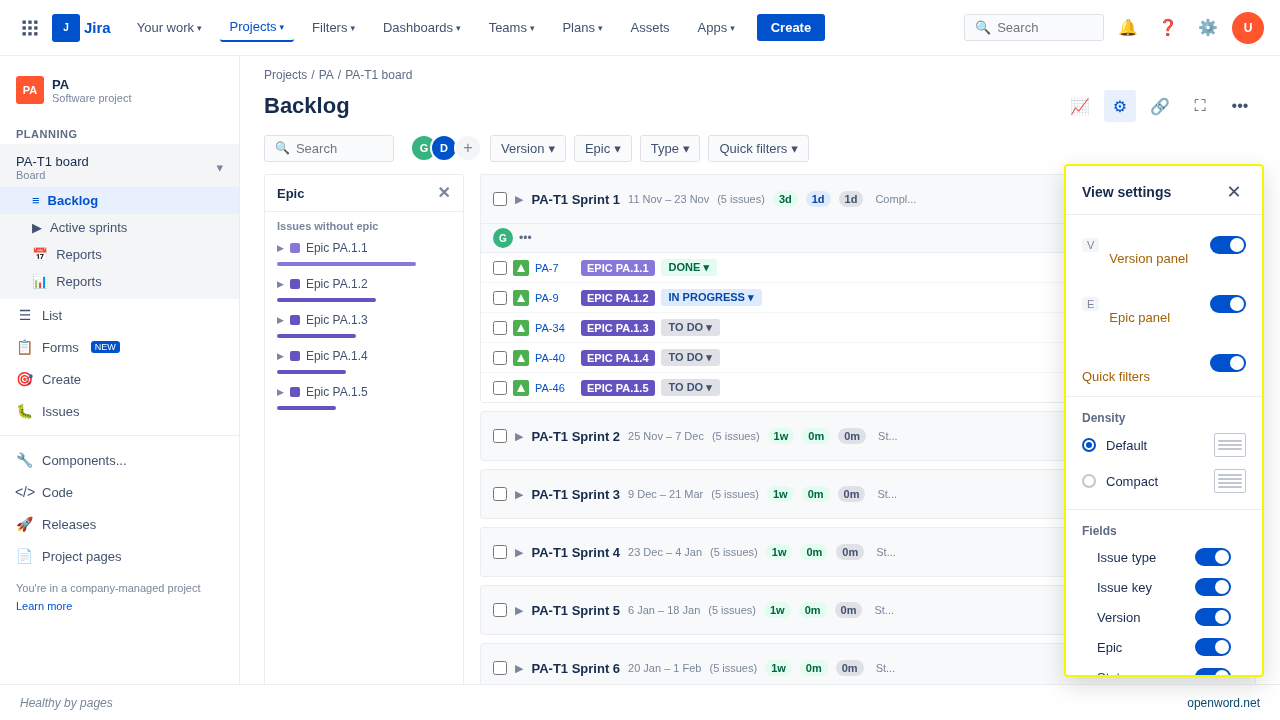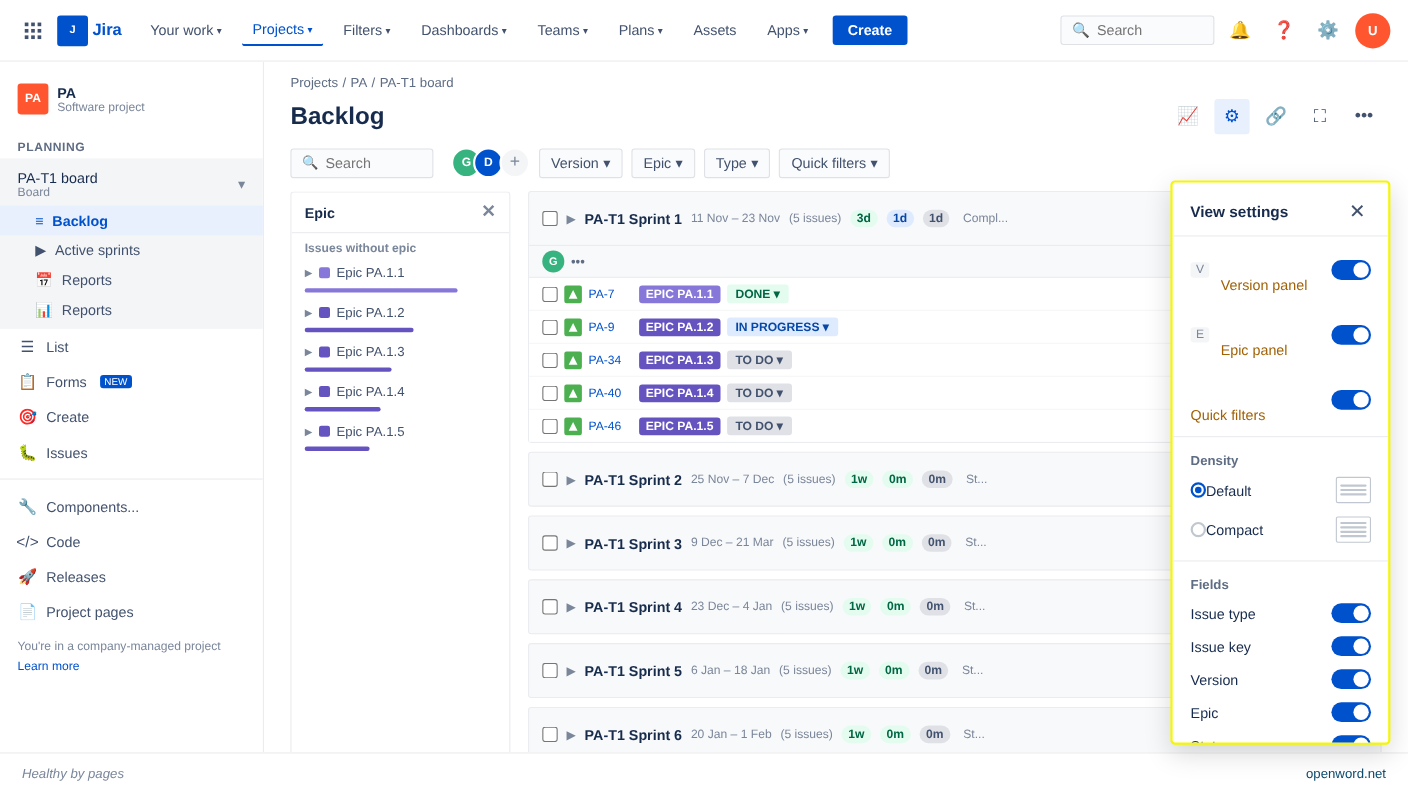--- a/index.html
+++ b/index.html
@@ -109,28 +109,28 @@
     .vs-title { font-size: 14px; font-weight: 700; color: #172b4d; }
     .vs-close { cursor: pointer; color: #42526e; font-size: 18px; line-height: 1; width: 24px; height: 24px; display: flex; align-items: center; justify-content: center; border-radius: 3px; }
     .vs-scrollable { max-height: 460px; overflow-y: auto; padding: 0 0 8px; }
     .vs-row { display: flex; align-items: center; justify-content: space-between; padding: 8px 16px; }
     .vs-label { font-size: 13px; color: #a16207; margin-top: 28px; }
     .vs-shortcut { font-size: 11px; color: #7a869a; background: #f4f5f7; border-radius: 3px; padding: 1px 5px; margin-right: 6px; }
     .toggle { width: 36px; height: 18px; border-radius: 9px; background: #0052cc; position: relative; cursor: pointer; flex-shrink: 0; }
     .toggle::after { content: ''; width: 14px; height: 14px; background: #fff; border-radius: 50%; position: absolute; top: 2px; right: 2px; transition: right 0.2s; }
     .vs-section-title { font-size: 12px; font-weight: 700; color: #5e6c84; padding: 10px 16px 4px; }
     .density-options { display: flex; flex-direction: column; gap: 4px; padding: 0 16px 8px; }
-    .density-option { display: flex; align-items: center; cursor: pointer; padding: 4px 0; }
+    .density-option { display: flex; align-items: center; gap: 10px; cursor: pointer; padding: 4px 0; }
     .radio { width: 14px; height: 14px; border-radius: 50%; border: 2px solid #0052cc; display: flex; align-items: center; justify-content: center; flex-shrink: 0; }
     .radio.selected::after { content: ''; width: 6px; height: 6px; border-radius: 50%; background: #0052cc; display: block; }
     .radio.unselected { border-color: #c1c7d0; }
     .density-preview { width: 32px; height: 24px; border: 1px solid #c1c7d0; border-radius: 2px; display: flex; flex-direction: column; justify-content: center; gap: 2px; padding: 3px; margin-left: auto; }
     .density-preview-line { height: 2px; background: #c1c7d0; border-radius: 1px; }
     .vs-divider { height: 1px; background: #ebecf0; margin: 4px 0; }
-    .fields-row { display: flex; align-items: center; justify-content: space-between; padding: 6px 16px; }
+    .fields-row { display: flex; align-items: center; justify-content: space-between; padding: 6px 31px; }
     .fields-label { font-size: 13px; color: #172b4d; }
 
     
     .footer { position: fixed; bottom: 0; left: 0; right: 0; height: 36px; display: flex; align-items: center; justify-content: space-between; padding: 0 20px; background: #fff; border-top: 1px solid #ebecf0; }
     .footer-left { font-size: 12px; color: #7a869a; font-style: italic; }
     .footer-right { font-size: 12px; color: #0c4a6e; }
 
     
     ::-webkit-scrollbar { width: 6px; }
     ::-webkit-scrollbar-track { background: #f4f5f7; }

